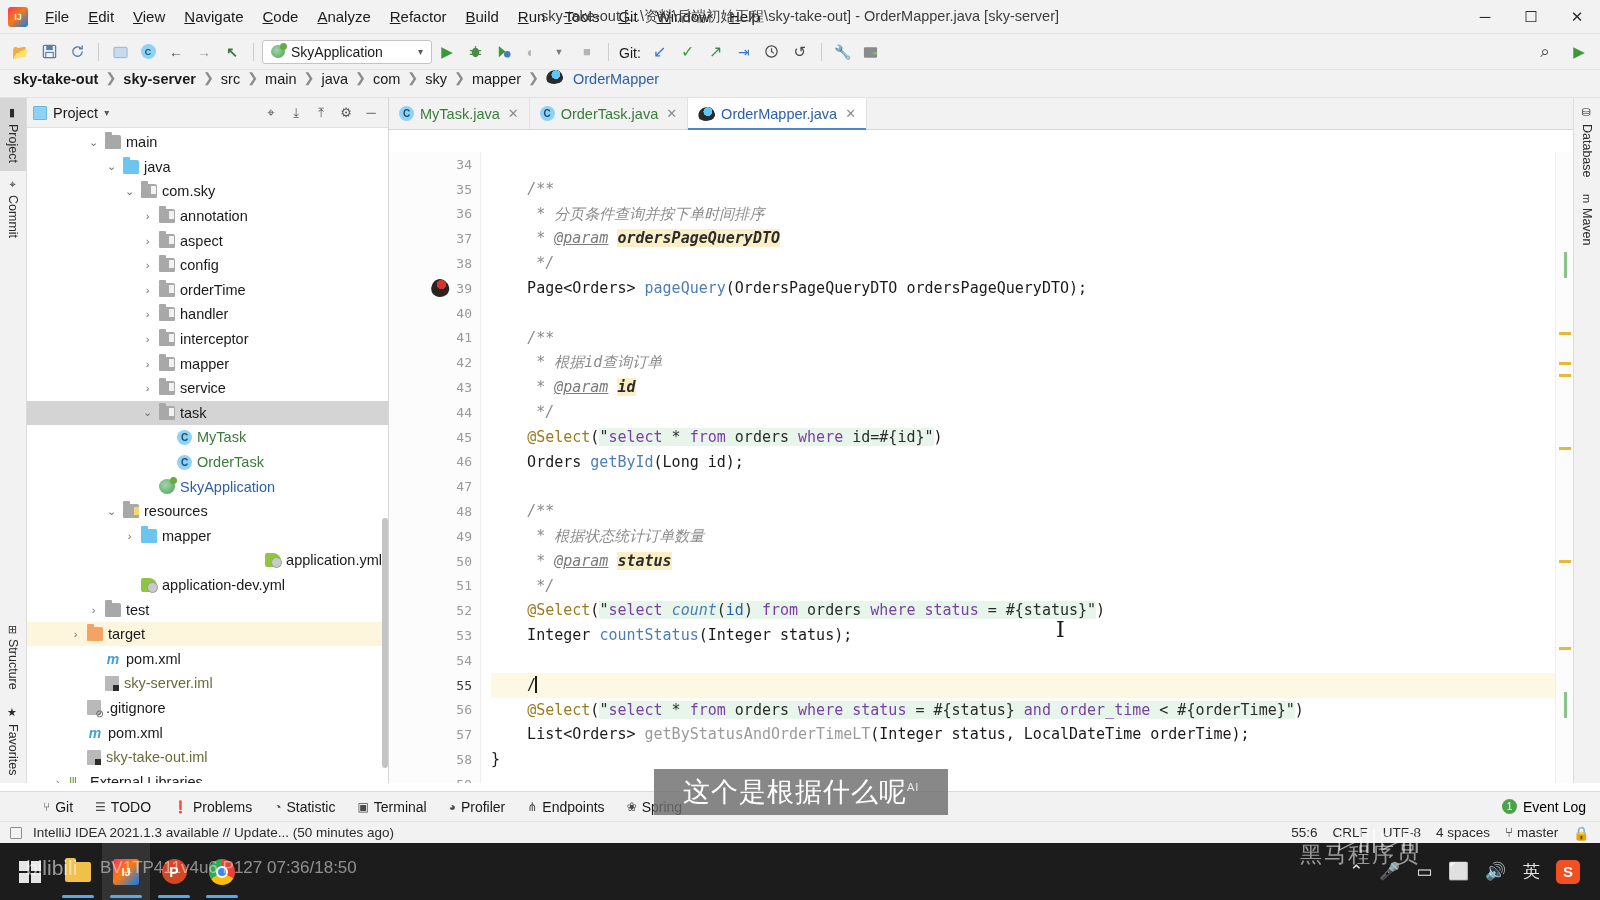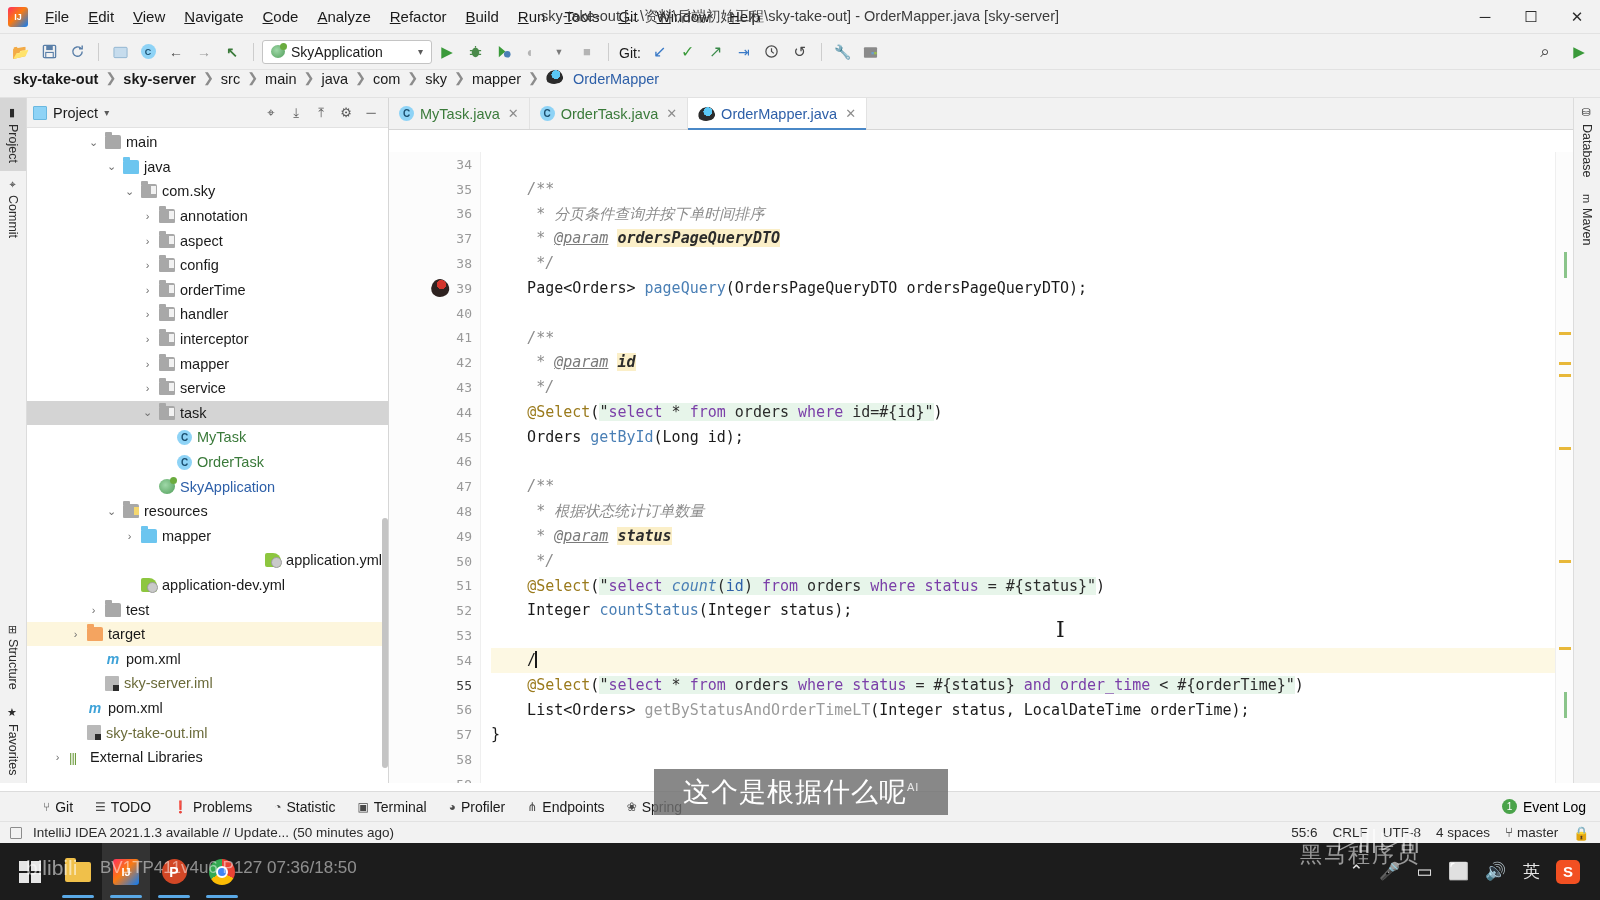--- a/index.html
+++ b/index.html
@@ -685,20 +685,25 @@
           </div>
           <div class="tnode" style="padding-left: 60px;">
             <span class="arrow"></span>
             <span class="m-icon">m</span>
             <span class="tlabel">pom.xml</span>
           </div>
           <div class="tnode" style="padding-left: 60px; align-items: center;">
             <span class="arrow"></span>
             <span class="iml-icon"></span>
             <span class="tlabel olive">sky-server.iml</span>
+          </div>
+          <div class="tnode" style="padding-left: 42px;">
+            <span class="arrow"></span>
+            <span class="gitign-icon"></span>
+            <span class="tlabel">.gitignore</span>
           </div>
           <div class="tnode" style="padding-left: 42px;">
             <span class="arrow"></span>
             <span class="m-icon">m</span>
             <span class="tlabel">pom.xml</span>
           </div>
           <div class="tnode" style="padding-left: 42px;">
             <span class="arrow"></span>
             <span class="iml-icon"></span>
             <span class="tlabel olive">sky-take-out.iml</span>
@@ -762,20 +767,21 @@
         <div class="code" id="code">
           <div class="mouse-cursor" style="left:575px;top:465px;">I</div>
         <div class="cline"></div>
             <div class="cline"><span class="c-plain">    </span><span class="c-comment">/**</span></div>
             <div class="cline"><span class="c-comment">     * </span><span class="c-comment">分页条件查询并按下单时间排序</span></div>
             <div class="cline"><span class="c-comment">     * </span><span class="c-tag">@param</span><span class="c-comment"> </span><span class="c-param">ordersPageQueryDTO</span></div>
             <div class="cline"><span class="c-comment">     */</span></div>
             <div class="cline"><span class="c-plain">    Page&lt;Orders&gt; </span><span class="c-fn">pageQuery</span><span class="c-plain">(OrdersPageQueryDTO ordersPageQueryDTO);</span></div>
             <div class="cline"></div>
             <div class="cline"><span class="c-plain">    </span><span class="c-comment">/**</span></div>
+            <div class="cline"><span class="c-comment">     * </span><span class="c-comment">根据id查询订单</span></div>
             <div class="cline"><span class="c-comment">     * </span><span class="c-tag">@param</span><span class="c-comment"> </span><span class="c-param">id</span></div>
             <div class="cline"><span class="c-comment">     */</span></div>
             <div class="cline"><span class="c-plain">    </span><span class="c-anno">@Select</span><span class="c-plain">(</span><span class="c-str">"</span><span class="c-kw">select</span><span class="c-str"> * </span><span class="c-kw">from</span><span class="c-str"> orders </span><span class="c-kw">where</span><span class="c-str"> id=#{id}</span><span class="c-str">"</span><span class="c-plain">)</span></div>
             <div class="cline"><span class="c-plain">    Orders </span><span class="c-fn">getById</span><span class="c-plain">(Long id);</span></div>
             <div class="cline"></div>
             <div class="cline"><span class="c-plain">    </span><span class="c-comment">/**</span></div>
             <div class="cline"><span class="c-comment">     * </span><span class="c-comment">根据状态统计订单数量</span></div>
             <div class="cline"><span class="c-comment">     * </span><span class="c-tag">@param</span><span class="c-comment"> </span><span class="c-param">status</span></div>
             <div class="cline"><span class="c-comment">     */</span></div>
             <div class="cline"><span class="c-plain">    </span><span class="c-anno">@Select</span><span class="c-plain">(</span><span class="c-str">"</span><span class="c-kw">select</span><span class="c-str"> </span><span class="c-fn" style="background: rgb(231, 245, 234); font-style: italic;">count</span><span class="c-str">(</span><span class="c-num" style="background: rgb(231, 245, 234);">id</span><span class="c-str">) </span><span class="c-kw">from</span><span class="c-str"> orders </span><span class="c-kw">where</span><span class="c-str"> </span><span class="c-kw" style="color: rgb(122, 62, 168);">status</span><span class="c-str"> = #{status}</span><span class="c-str">"</span><span class="c-plain">)</span></div>

